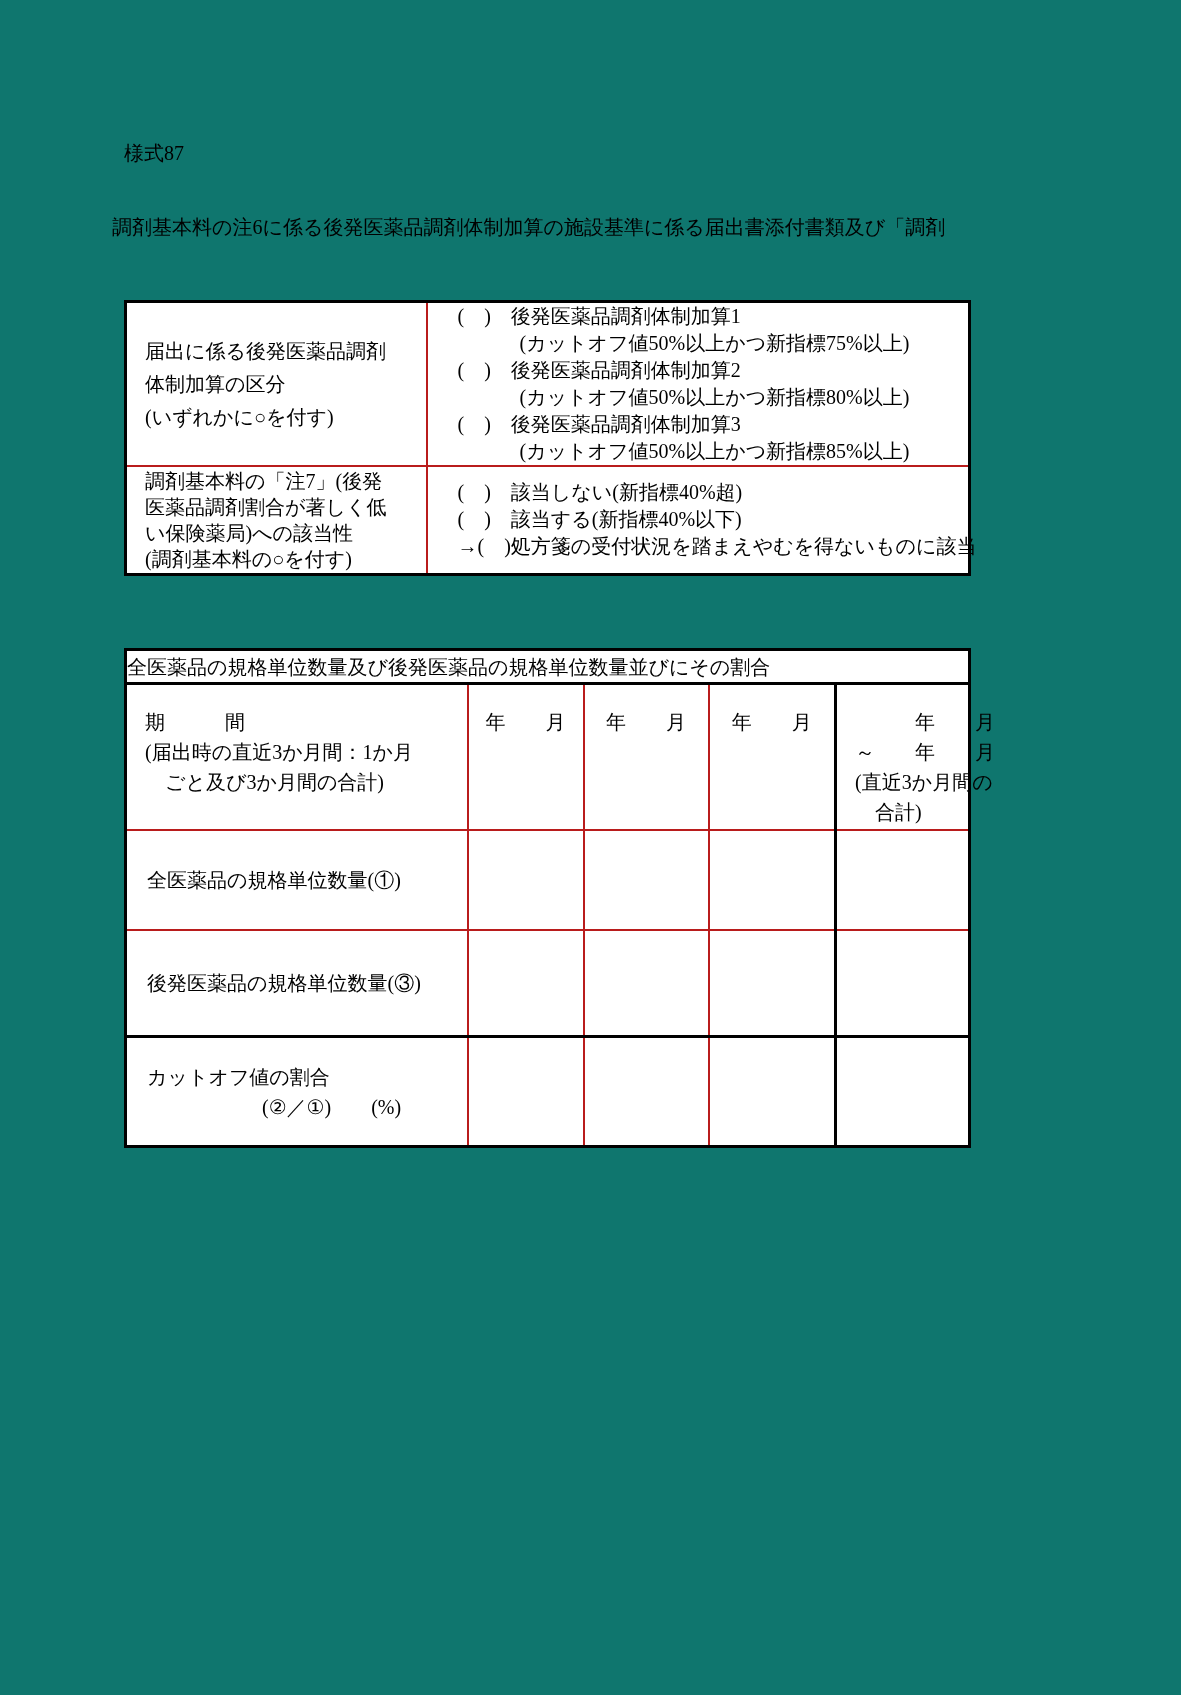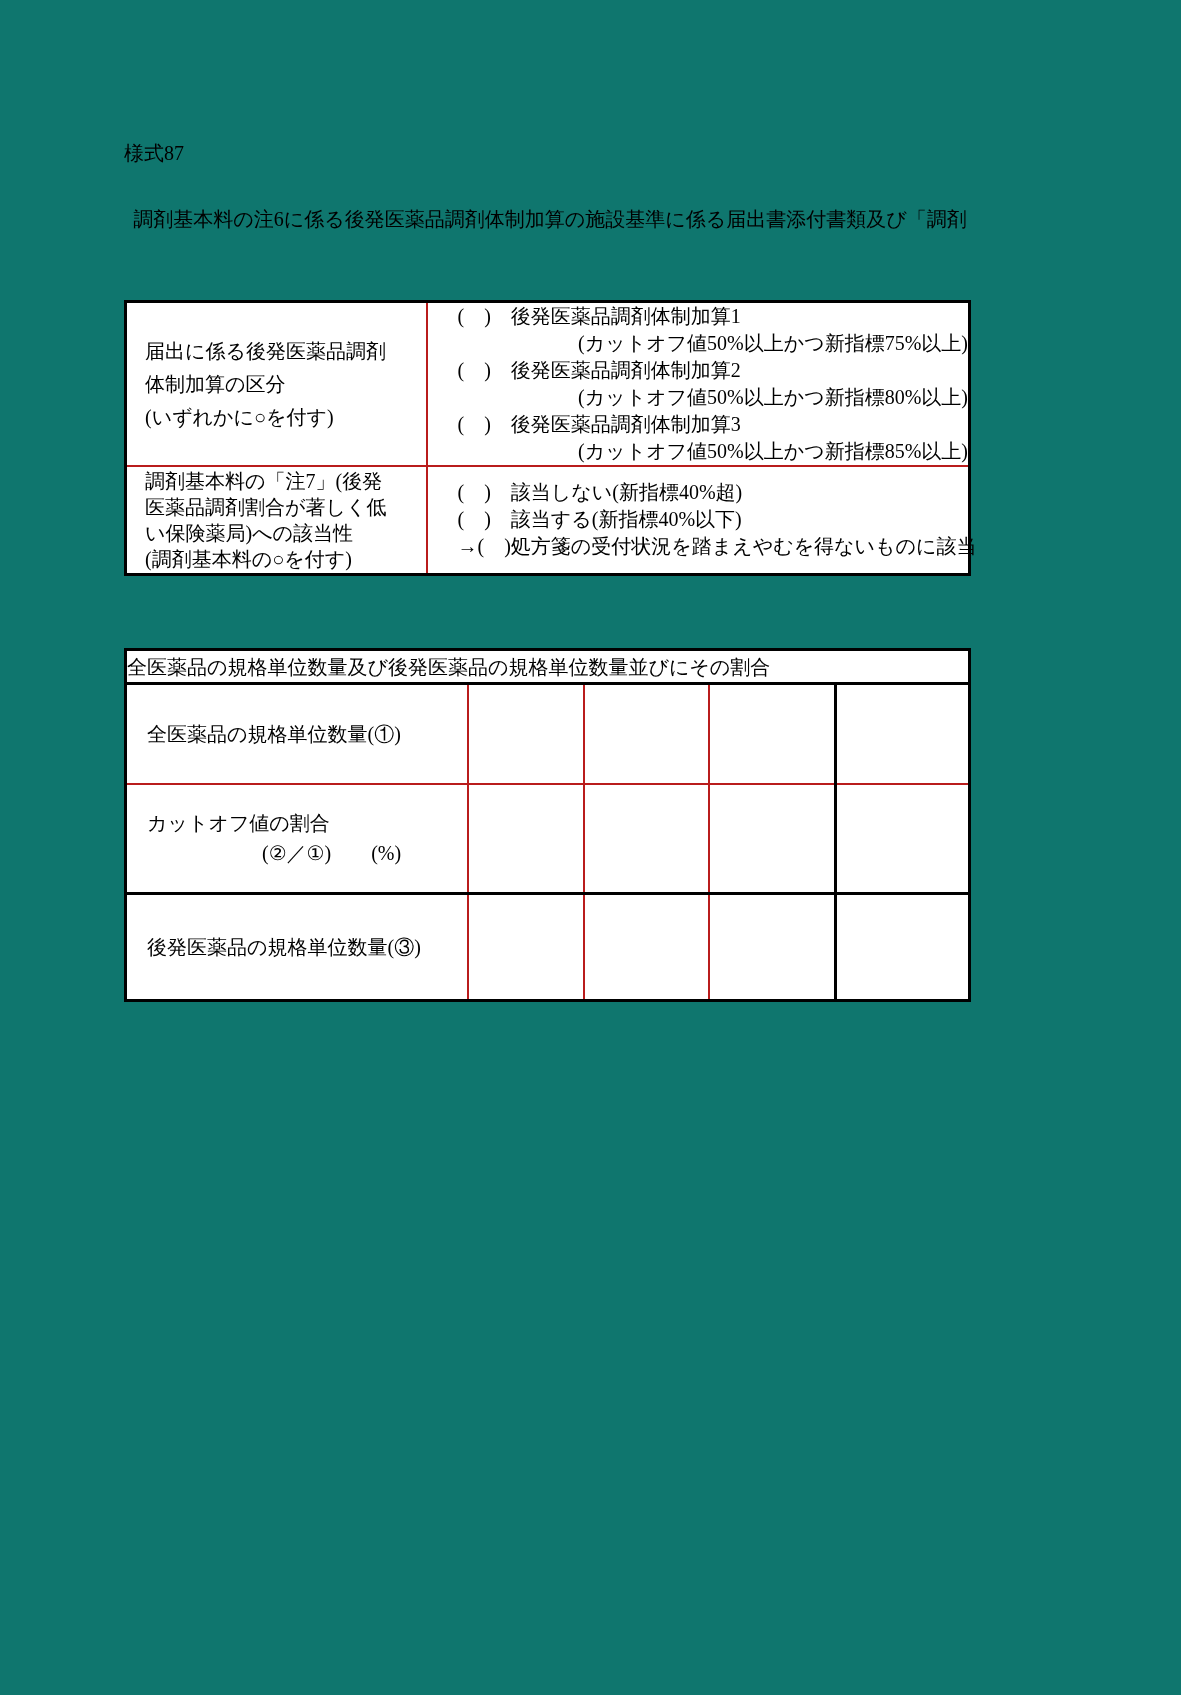--- a/index.html
+++ b/index.html
@@ -8,39 +8,39 @@
     width:1181px;height:1695px;
     margin:0 auto;
     background:#0f766e;
     font-family:"Liberation Serif","DejaVu Serif",serif;
     color:#000;
   }
   .ln{white-space:pre;font-size:20px;line-height:30px;}
 
   .form-number{position:absolute;left:124px;top:138px;}
 
-  .doc-title{position:absolute;left:112px;top:200px;width:876px;text-align:center;}
+  .doc-title{position:absolute;left:112px;top:208px;width:876px;}
   .doc-title .ln{line-height:38px;}
 
   table.t{
     position:absolute;
     border-collapse:collapse;
     table-layout:fixed;
     background:#fff;
   }
   table.t td{border:2px solid #b91c1c;vertical-align:middle;padding:0;}
   table.t1,table.t2{border:3px solid #000;}
 
   .t1{left:124px;top:300px;width:844px;}
   .t1 .lab{padding-left:18px;}
   .t1 .r1 .lab .ln{line-height:33px;}
   .t1 .r2 .lab .ln{line-height:26px;}
   .t1 .opts{padding-left:30px;}
   .t1 .opts .ln{line-height:27px;}
-  .t1 .opts .note{padding-left:62px;text-align:right;}
+  .t1 .opts .note{padding-left:62px;}
 
   .t2{left:124px;top:648px;width:844px;}
   .t2 .title-cell{text-align:left;font-size:20px;}
   .t2 tr.title-row td{border-bottom:3px solid #000;}
   .t2 td.c-total{border-left:3px solid #000;}
   .t2 tr.thick-bottom td{border-bottom:3px solid #000;}
   .t2 .hdr{vertical-align:top;padding-top:22px;}
   .t2 .hdr .ln{line-height:30px;}
   .t2 .period{padding-left:18px;}
   .t2 .month{text-align:center;}
@@ -103,44 +103,66 @@
       <col style="width:342px">
         <col style="width:116px">
         <col style="width:125px">
         <col style="width:127px">
         <col style="width:134px">
     </colgroup>
     <tbody>
         <tr class="title-row" style="height:34px">
       <td colspan="5" class="title-cell ln">全医薬品の規格単位数量及び後発医薬品の規格単位数量並びにその割合</td>
     </tr>
+    <tr style="height:146px">
+      <td class="hdr period">
+        <div class="ln">期　　　間</div>
+        <div class="ln">(届出時の直近3か月間：1か月</div>
+        <div class="ln">　ごと及び3か月間の合計)</div>
+      </td>
+      <td class="hdr month">
+        <div class="ln">年　　月</div>
+      </td>
+      <td class="hdr month">
+        <div class="ln">年　　月</div>
+      </td>
+      <td class="hdr month">
+        <div class="ln">年　　月</div>
+      </td>
+      <td class="hdr total c-total">
+        <div class="ln">　　　年　　月</div>
+        <div class="ln">～　　年　　月</div>
+        <div class="ln">(直近3か月間の</div>
+        <div class="ln">　合計)</div>
+      </td>
+    </tr>
     <tr style="height:100px">
       <td class="rowlab">
         <div class="ln">全医薬品の規格単位数量(①)</div>
+      </td>
+      <td></td>
+      <td></td>
+      <td></td>
+      <td class="c-total"></td>
+    </tr>
+    <tr class="thick-bottom" style="height:107px">
+      <td class="rowlab">
+        <div class="ln">後発医薬品の規格単位数量(③)</div>
       </td>
       <td></td>
       <td></td>
       <td></td>
       <td class="c-total"></td>
     </tr>
     <tr class="thick-bottom" style="height:110px">
       <td class="rowlab">
         <div class="ln">カットオフ値の割合</div>
         <div class="ln ln-indent">(②／①)　　(%)</div>
       </td>
       <td></td>
       <td></td>
       <td></td>
       <td class="c-total"></td>
     </tr>
-    <tr class="thick-bottom" style="height:107px">
-      <td class="rowlab">
-        <div class="ln">後発医薬品の規格単位数量(③)</div>
-      </td>
-      <td></td>
-      <td></td>
-      <td></td>
-      <td class="c-total"></td>
-    </tr>
   </tbody>
     </table>
 
 </div>
 
 </body></html>

